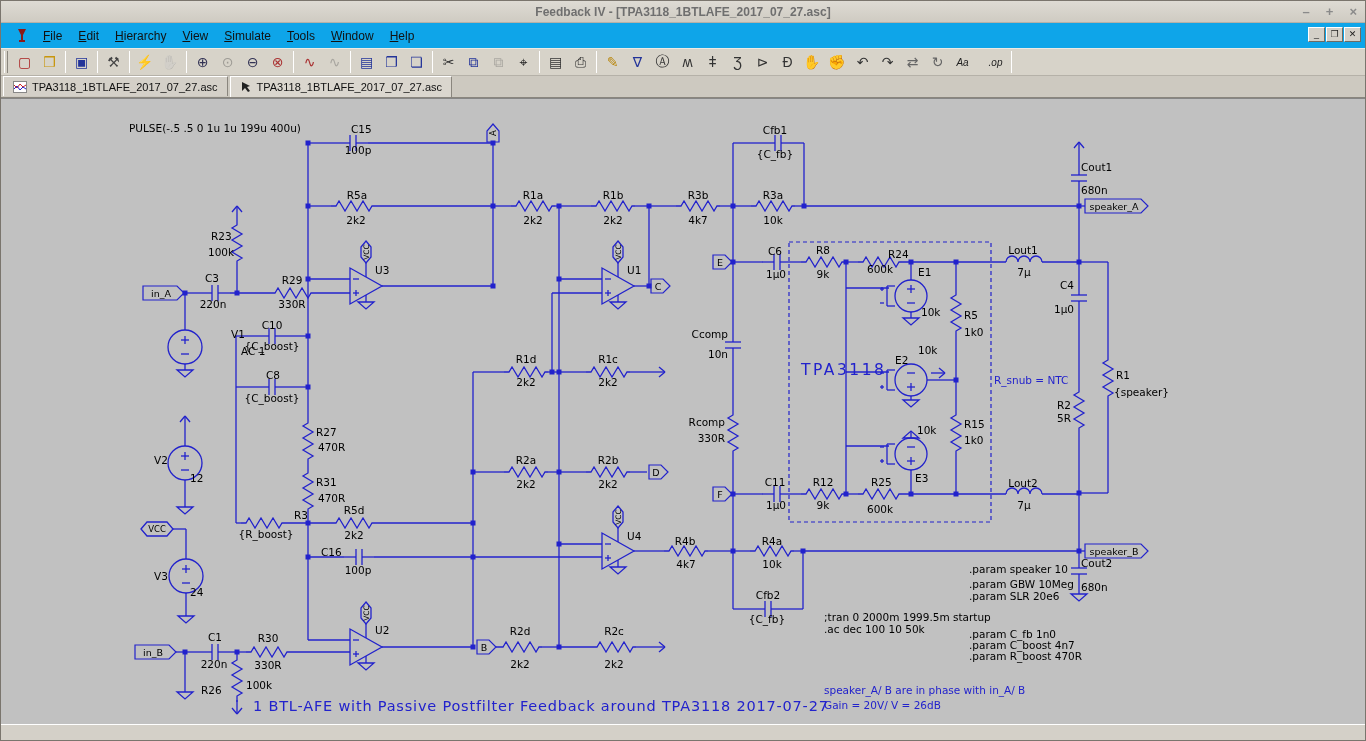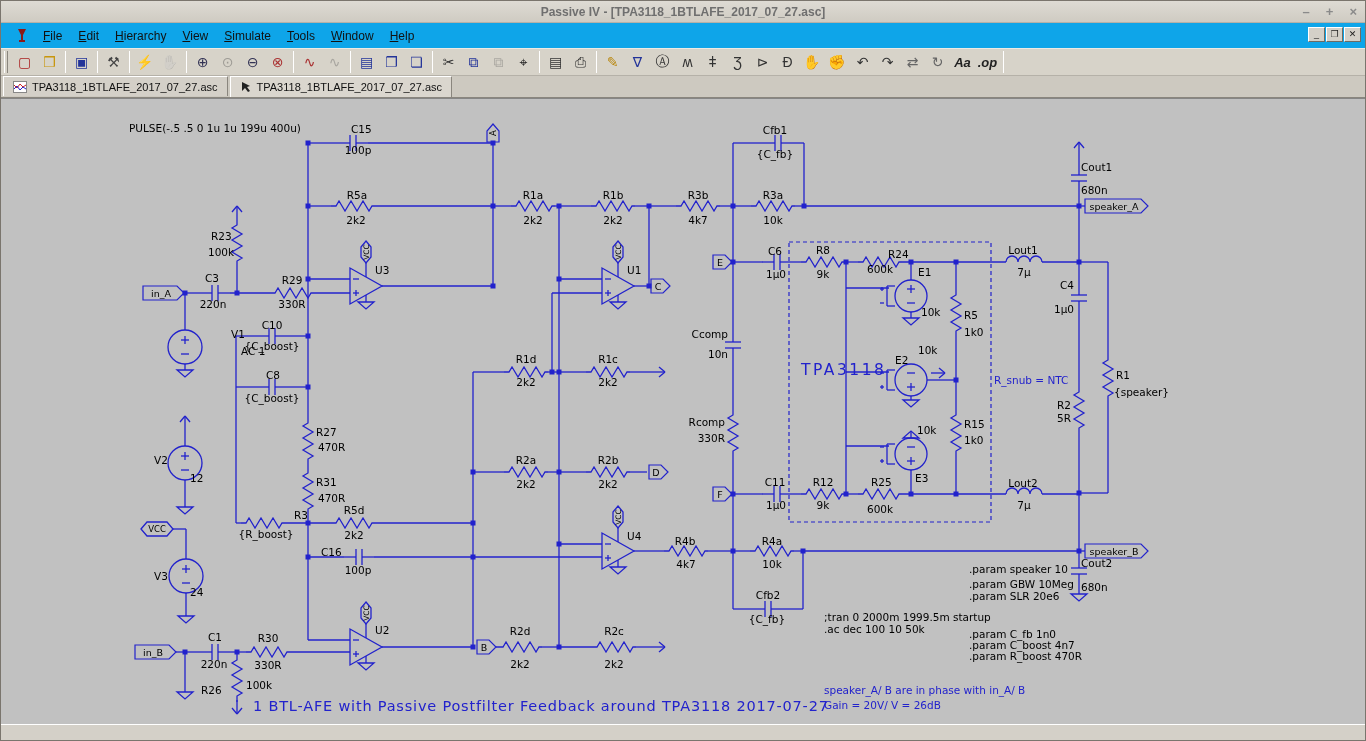--- a/index.html
+++ b/index.html
@@ -21,39 +21,39 @@
   .mdi-controls { position:absolute; right:4px; top:4px; display:flex; gap:1px; }
   .mdi-btn { width:17px; height:15px; background:#d4d0c8; border:1px solid;
              border-color:#ffffff #6f6b63 #6f6b63 #ffffff; font-size:9px; line-height:13px; text-align:center; color:#222; }
 
   .toolbar { height:28px; background:#d7d3c9; display:flex; align-items:center; padding-left:2px;
              border-top:1px solid #eceae4; border-bottom:1px solid #b5b1a8; }
   .tb-grip { width:4px; height:22px; border-left:1px solid #ffffff; border-right:1px solid #8a867e; margin:0 4px 0 1px; }
   .tb-btn { width:25px; height:24px; display:flex; align-items:center; justify-content:center; font-size:14px; color:#333; }
   .tb-btn.disabled { opacity:.35; filter:grayscale(1); }
   .tb-sep { width:1px; height:22px; background:#9b968d; border-right:1px solid #ffffff; margin:0 3px; }
-  .tb-txt { font-size:13px; font-weight:bold; font-style:italic; }
+  .tb-txt { font-size:10px; font-weight:normal; font-style:italic; }
 
   .tabbar { height:22px; background:#cdc9c0; display:flex; align-items:flex-start; padding-left:2px;
             border-bottom:1px solid #8a867e; }
   .tab { height:20px; display:flex; align-items:center; gap:5px; padding:0 9px; font-size:11px; color:#111;
          background:#d4d0c8; border:1px solid #8a867e; border-bottom:none; border-top-color:#fff; border-left-color:#fff; margin-right:2px; }
   .tab.active { height:21px; background:#dad6ce; }
   .tabicon { display:flex; }
 
   .schematic { position:relative; height:626px; background:#c1c1c1; border-top:1px solid #868686; }
   .schematic svg { display:block; }
 
   .statusbar { height:18px; background:#d4d0c8; border-top:1px solid #ffffff; font-size:11px; color:#333; padding:2px 6px; }
 </style>
 </head>
 <body>
 
 <div class="titlebar">
-  <span>Passive IV - [TPA3118_1BTLAFE_2017_07_27.asc]</span>
+  <span>Feedback IV - [TPA3118_1BTLAFE_2017_07_27.asc]</span>
   <div class="win-controls" id="win-controls">
       <span>–</span>
       <span>+</span>
       <span>×</span>
     </div>
 </div>
 
 <div class="menubar">
   <span class="logo">
     <svg width="12" height="16" viewBox="0 0 12 16">
@@ -117,21 +117,21 @@
     <span class="tb-btn" style="color: rgb(51, 51, 51);">Ʒ</span>
     <span class="tb-btn" style="color: rgb(51, 51, 51);">⊳</span>
     <span class="tb-btn" style="color: rgb(51, 51, 51);">Ɖ</span>
     <span class="tb-btn" style="color: rgb(51, 51, 51);">✋</span>
     <span class="tb-btn" style="color: rgb(51, 51, 51);">✊</span>
     <span class="tb-btn" style="color: rgb(51, 51, 51);">↶</span>
     <span class="tb-btn" style="color: rgb(51, 51, 51);">↷</span>
     <span class="tb-btn" style="color: rgb(102, 102, 102);">⇄</span>
     <span class="tb-btn" style="color: rgb(102, 102, 102);">↻</span>
     <span class="tb-btn tb-txt" style="color: rgb(34, 34, 34);">Aa</span>
-    <span class="tb-btn tb-txt" style="color: rgb(34, 34, 34);">.op</span>
+    <span class="tb-btn tb-txt" style="color: rgb(34, 34, 34); margin-left: 8px;">.op</span>
     <span class="tb-sep"></span>
   </div>
 
 <div class="tabbar" id="tabbar">
     <div class="tab">
       <span class="tabicon">
         <svg width="14" height="12">
           <rect x="0.5" y="0.5" width="13" height="11" fill="#fff" stroke="#888"></rect>
           <polyline points="1,4 4,7 7,3 10,6 13,4" fill="none" stroke="#cc2222"></polyline>
           <polyline points="1,8 4,5 7,9 10,6 13,8" fill="none" stroke="#2222cc"></polyline>

